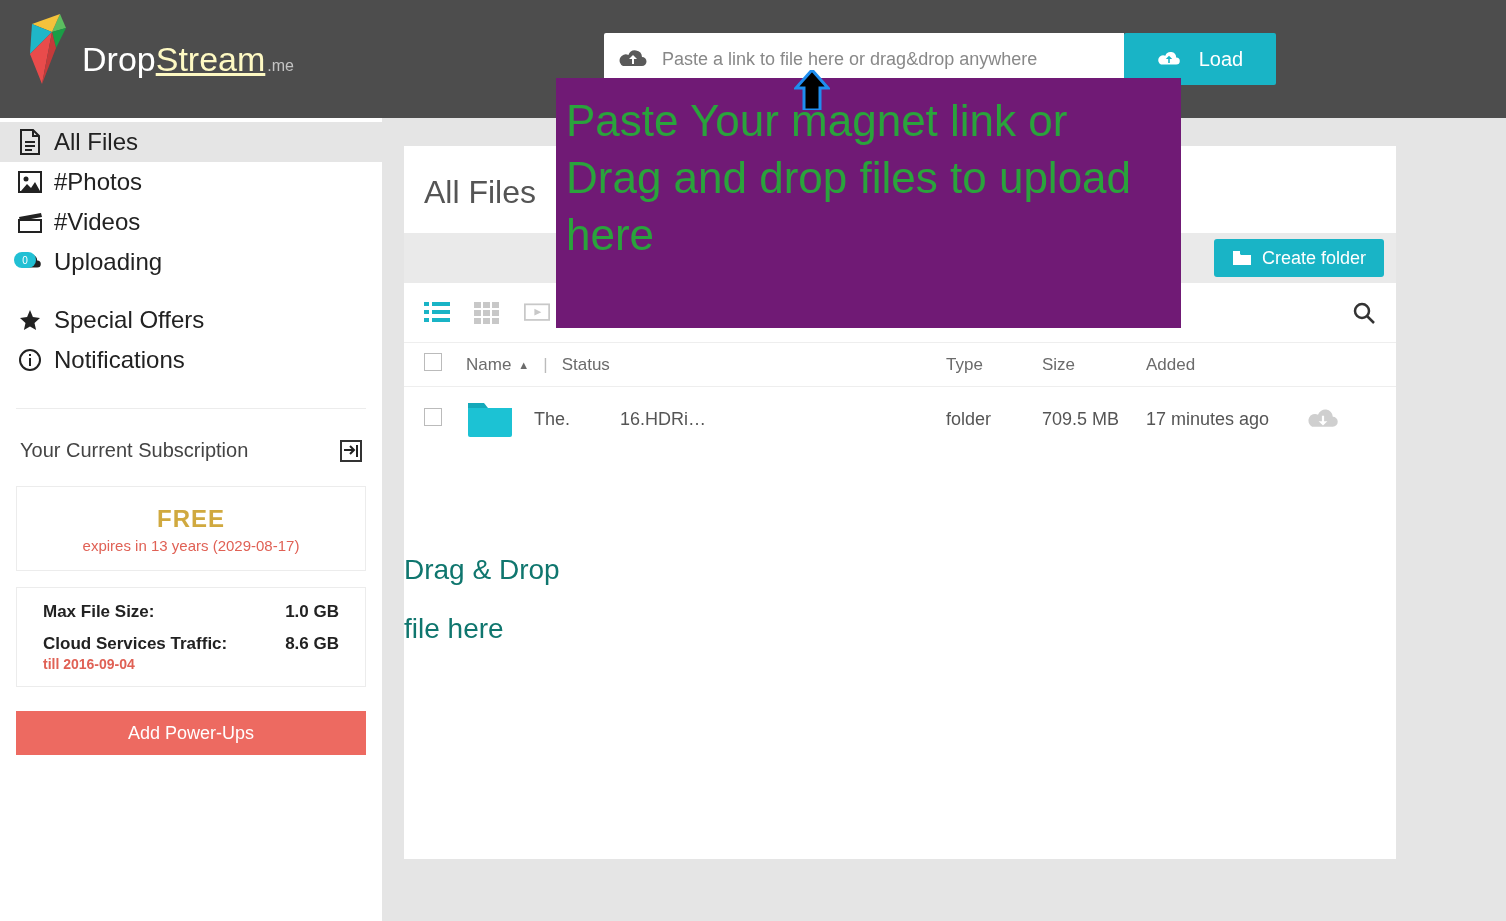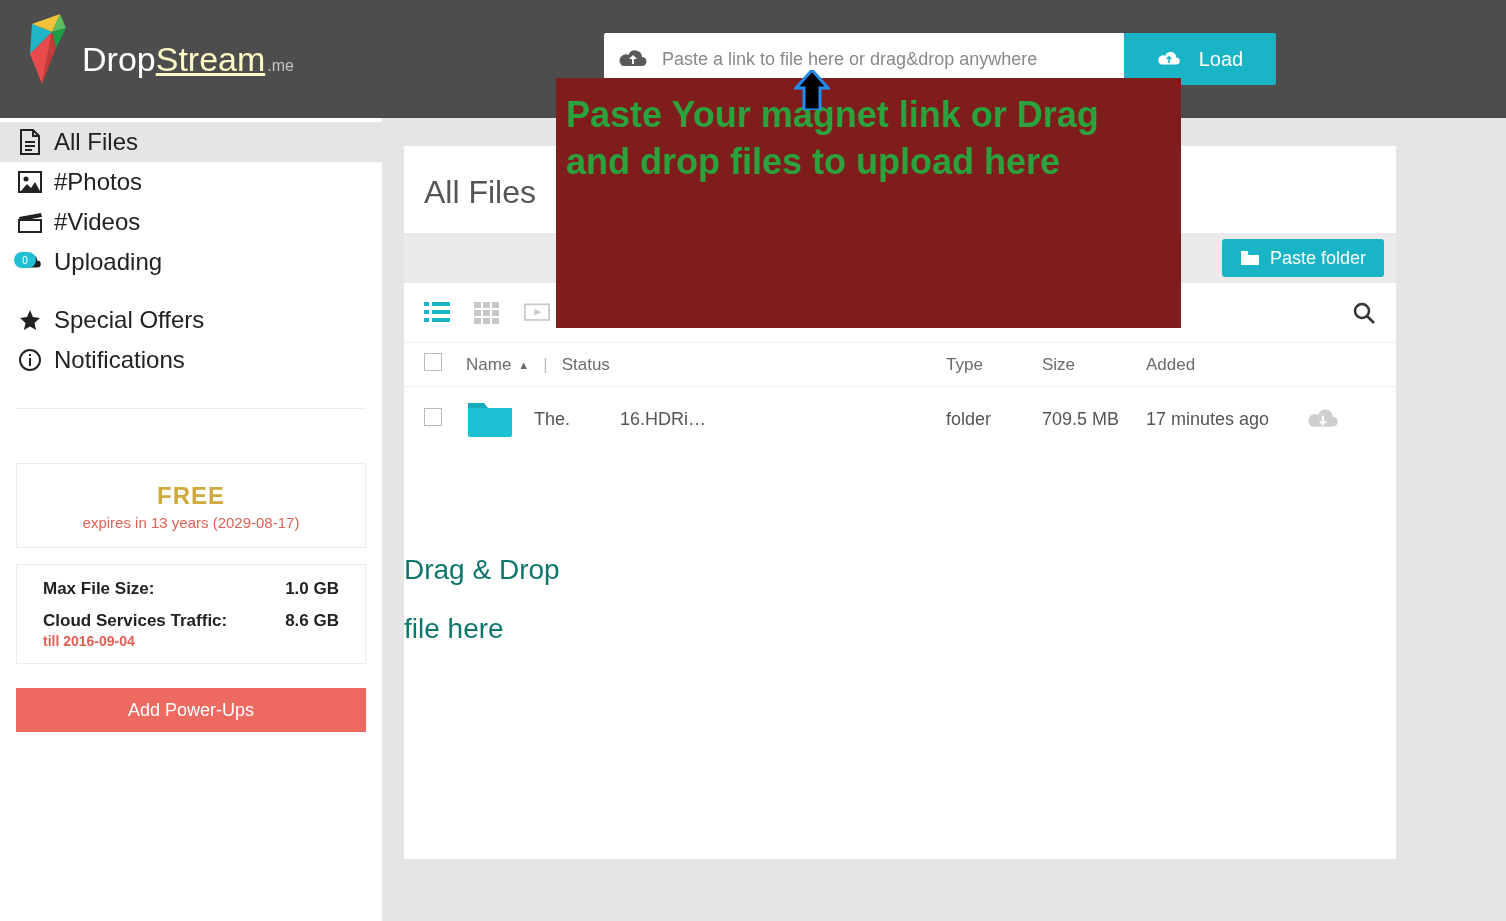--- a/index.html
+++ b/index.html
@@ -68,24 +68,24 @@
     cursor: pointer;
   }
 
   
   .overlay-box {
     position: absolute;
     left: 556px;
     top: 78px;
     width: 625px;
     height: 250px;
-    background: #7f1d1d;
+    background: #701a75;
     color: #2aa33c;
-    font-size: 36px;
-    font-weight: 700;
+    font-size: 44px;
+    font-weight: 400;
     line-height: 1.3;
     padding: 14px 10px 12px 10px;
     z-index: 50;
     font-family: "Segoe UI", Arial, sans-serif;
   }
   .arrow-up {
     position: absolute;
     left: 794px; top: 70px;
     width: 36px; height: 40px;
     z-index: 60;
@@ -330,20 +330,29 @@
               <circle cx="12" cy="12" r="10" fill="none" stroke="#222" stroke-width="2"></circle>
               <rect x="11" y="10" width="2" height="8" fill="#222"></rect>
               <rect x="11" y="6" width="2" height="2" fill="#222"></rect>
             </svg>
         </span>
         <span>Notifications</span>
       </li>
     </ul>
 
     <div class="sub-panel">
+      <div class="sub-title-row">
+        <div class="sub-title">Your Current Subscription</div>
+        <div class="sub-exit">
+          <svg width="14" height="12" viewBox="0 0 14 12">
+              <path d="M0 5h9M6 1l4 4-4 4" fill="none" stroke="#222" stroke-width="2"></path>
+              <path d="M13 0v12" stroke="#222" stroke-width="2"></path>
+            </svg>
+        </div>
+      </div>
 
       <div class="plan-card">
         <div class="plan-name">FREE</div>
         <div class="plan-exp">expires in 13 years (2029-08-17)</div>
       </div>
 
       <div class="limits">
         <div class="limit-row">
           <span>Max File Size:</span>
           <span>1.0 GB</span>
@@ -366,21 +375,21 @@
       <div class="page-title">All Files</div>
 
       <div class="toolbar-row1">
         <div class="create-folder-btn">
           <span>
             <svg width="20" height="16" viewBox="0 0 20 16">
                 <path fill="#fff" d="M1 3h6l2 2h10v10H1z"></path>
                 <rect x="1" y="1" width="7" height="3" fill="#fff"></rect>
               </svg>
           </span>
-          <span>Paste folder</span>
+          <span>Create folder</span>
         </div>
       </div>
 
       <div class="toolbar-row2">
         <div class="view-modes">
           <span class="vm">
             <svg width="26" height="22" viewBox="0 0 26 22">
                 <rect width="5" height="4" fill="#19b4c6"></rect>
                 <rect y="8" width="5" height="4" fill="#19b4c6"></rect>
                 <rect y="16" width="5" height="4" fill="#19b4c6"></rect>

